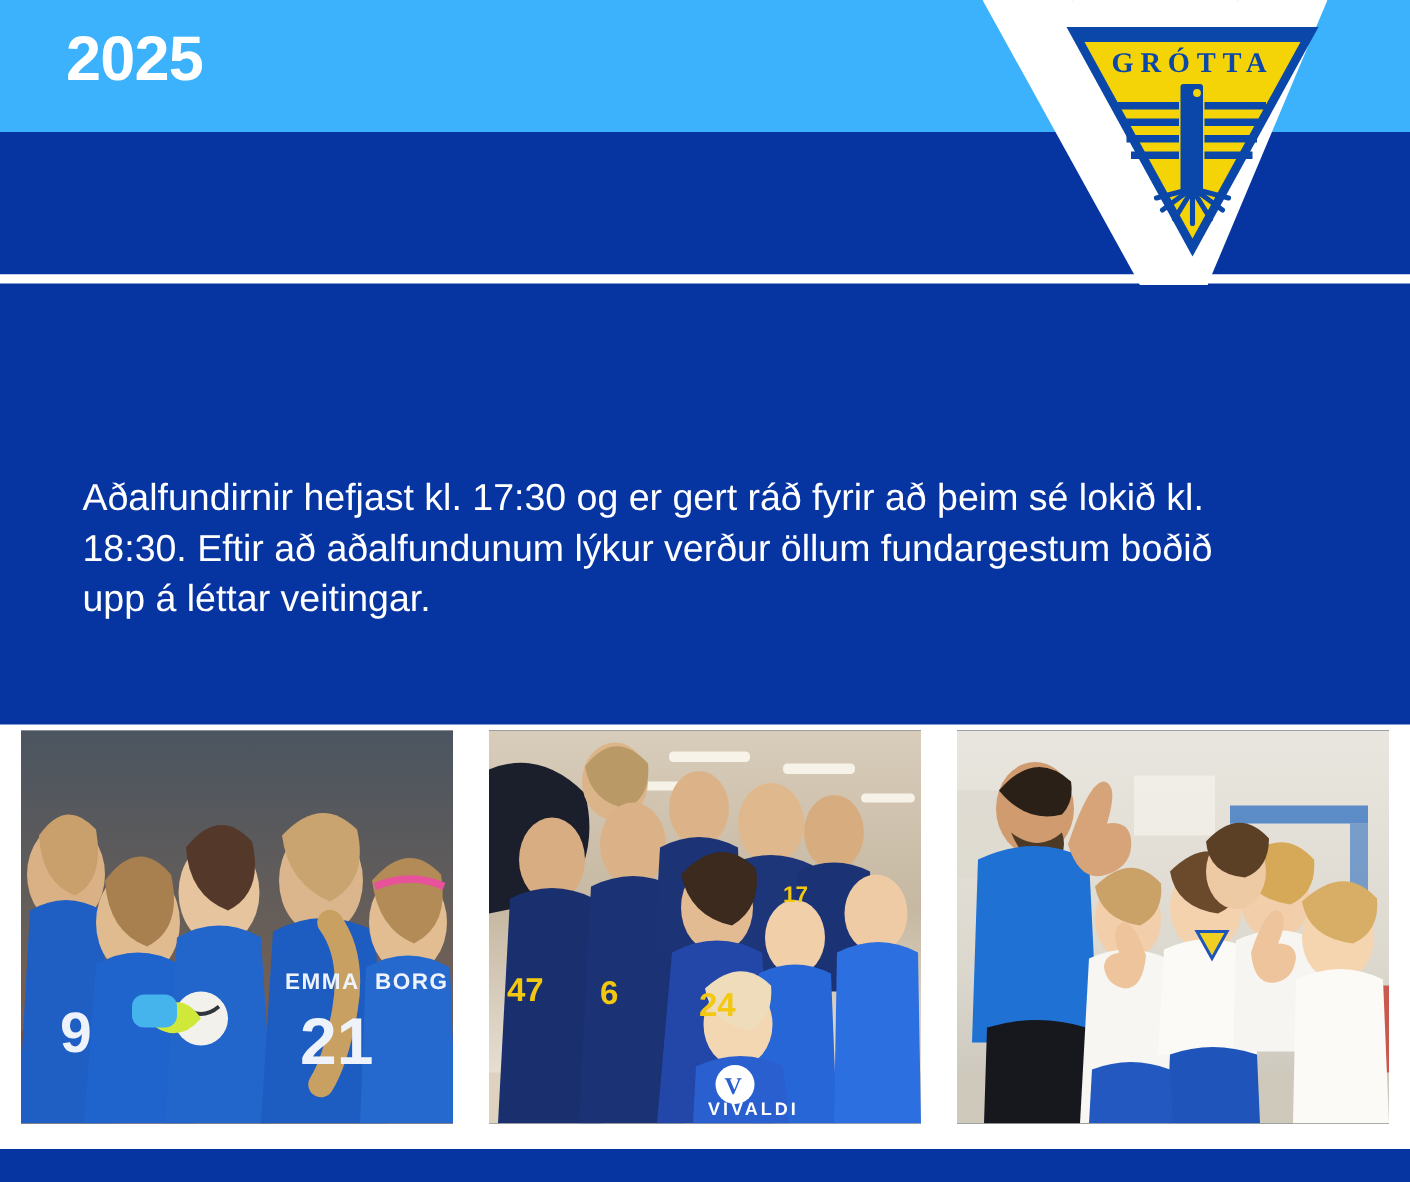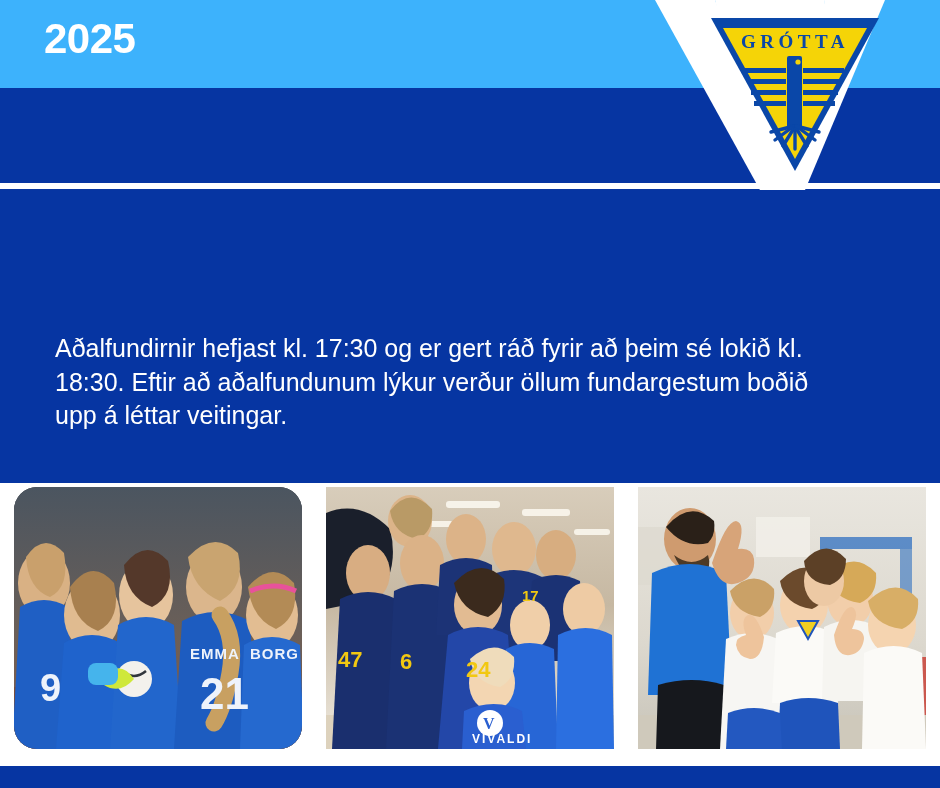--- a/index.html
+++ b/index.html
@@ -94,38 +94,37 @@
     line-height: 1.34;
     font-weight: 400;
   }
   .para-1 {
     top: 222px;
     color: #4fb2f8;
   }
   .para-2 {
     top: 316px;
     color: #ffffff;
-    margin-top: 16px;
   }
 
   
   .photos {
     position: absolute;
     left: 0; top: 487px;
     width: 940px; height: 265px;
   }
   .photo {
     position: absolute;
     top: 0;
     width: 288px;
     height: 262px;
     overflow: hidden;
     background: #2b2f36;
   }
-  .photo-1 { left: 14px; border-radius: 23px; }
+  .photo-1 { left: 14px; }
   .photo-2 { left: 326px; }
   .photo-3 { left: 638px; }
   .photo svg { display: block; width: 288px; height: 262px; }
 </style>
 </head>
 <body>
 
 <div class="poster">
 
   <div class="band-lightblue"></div>

